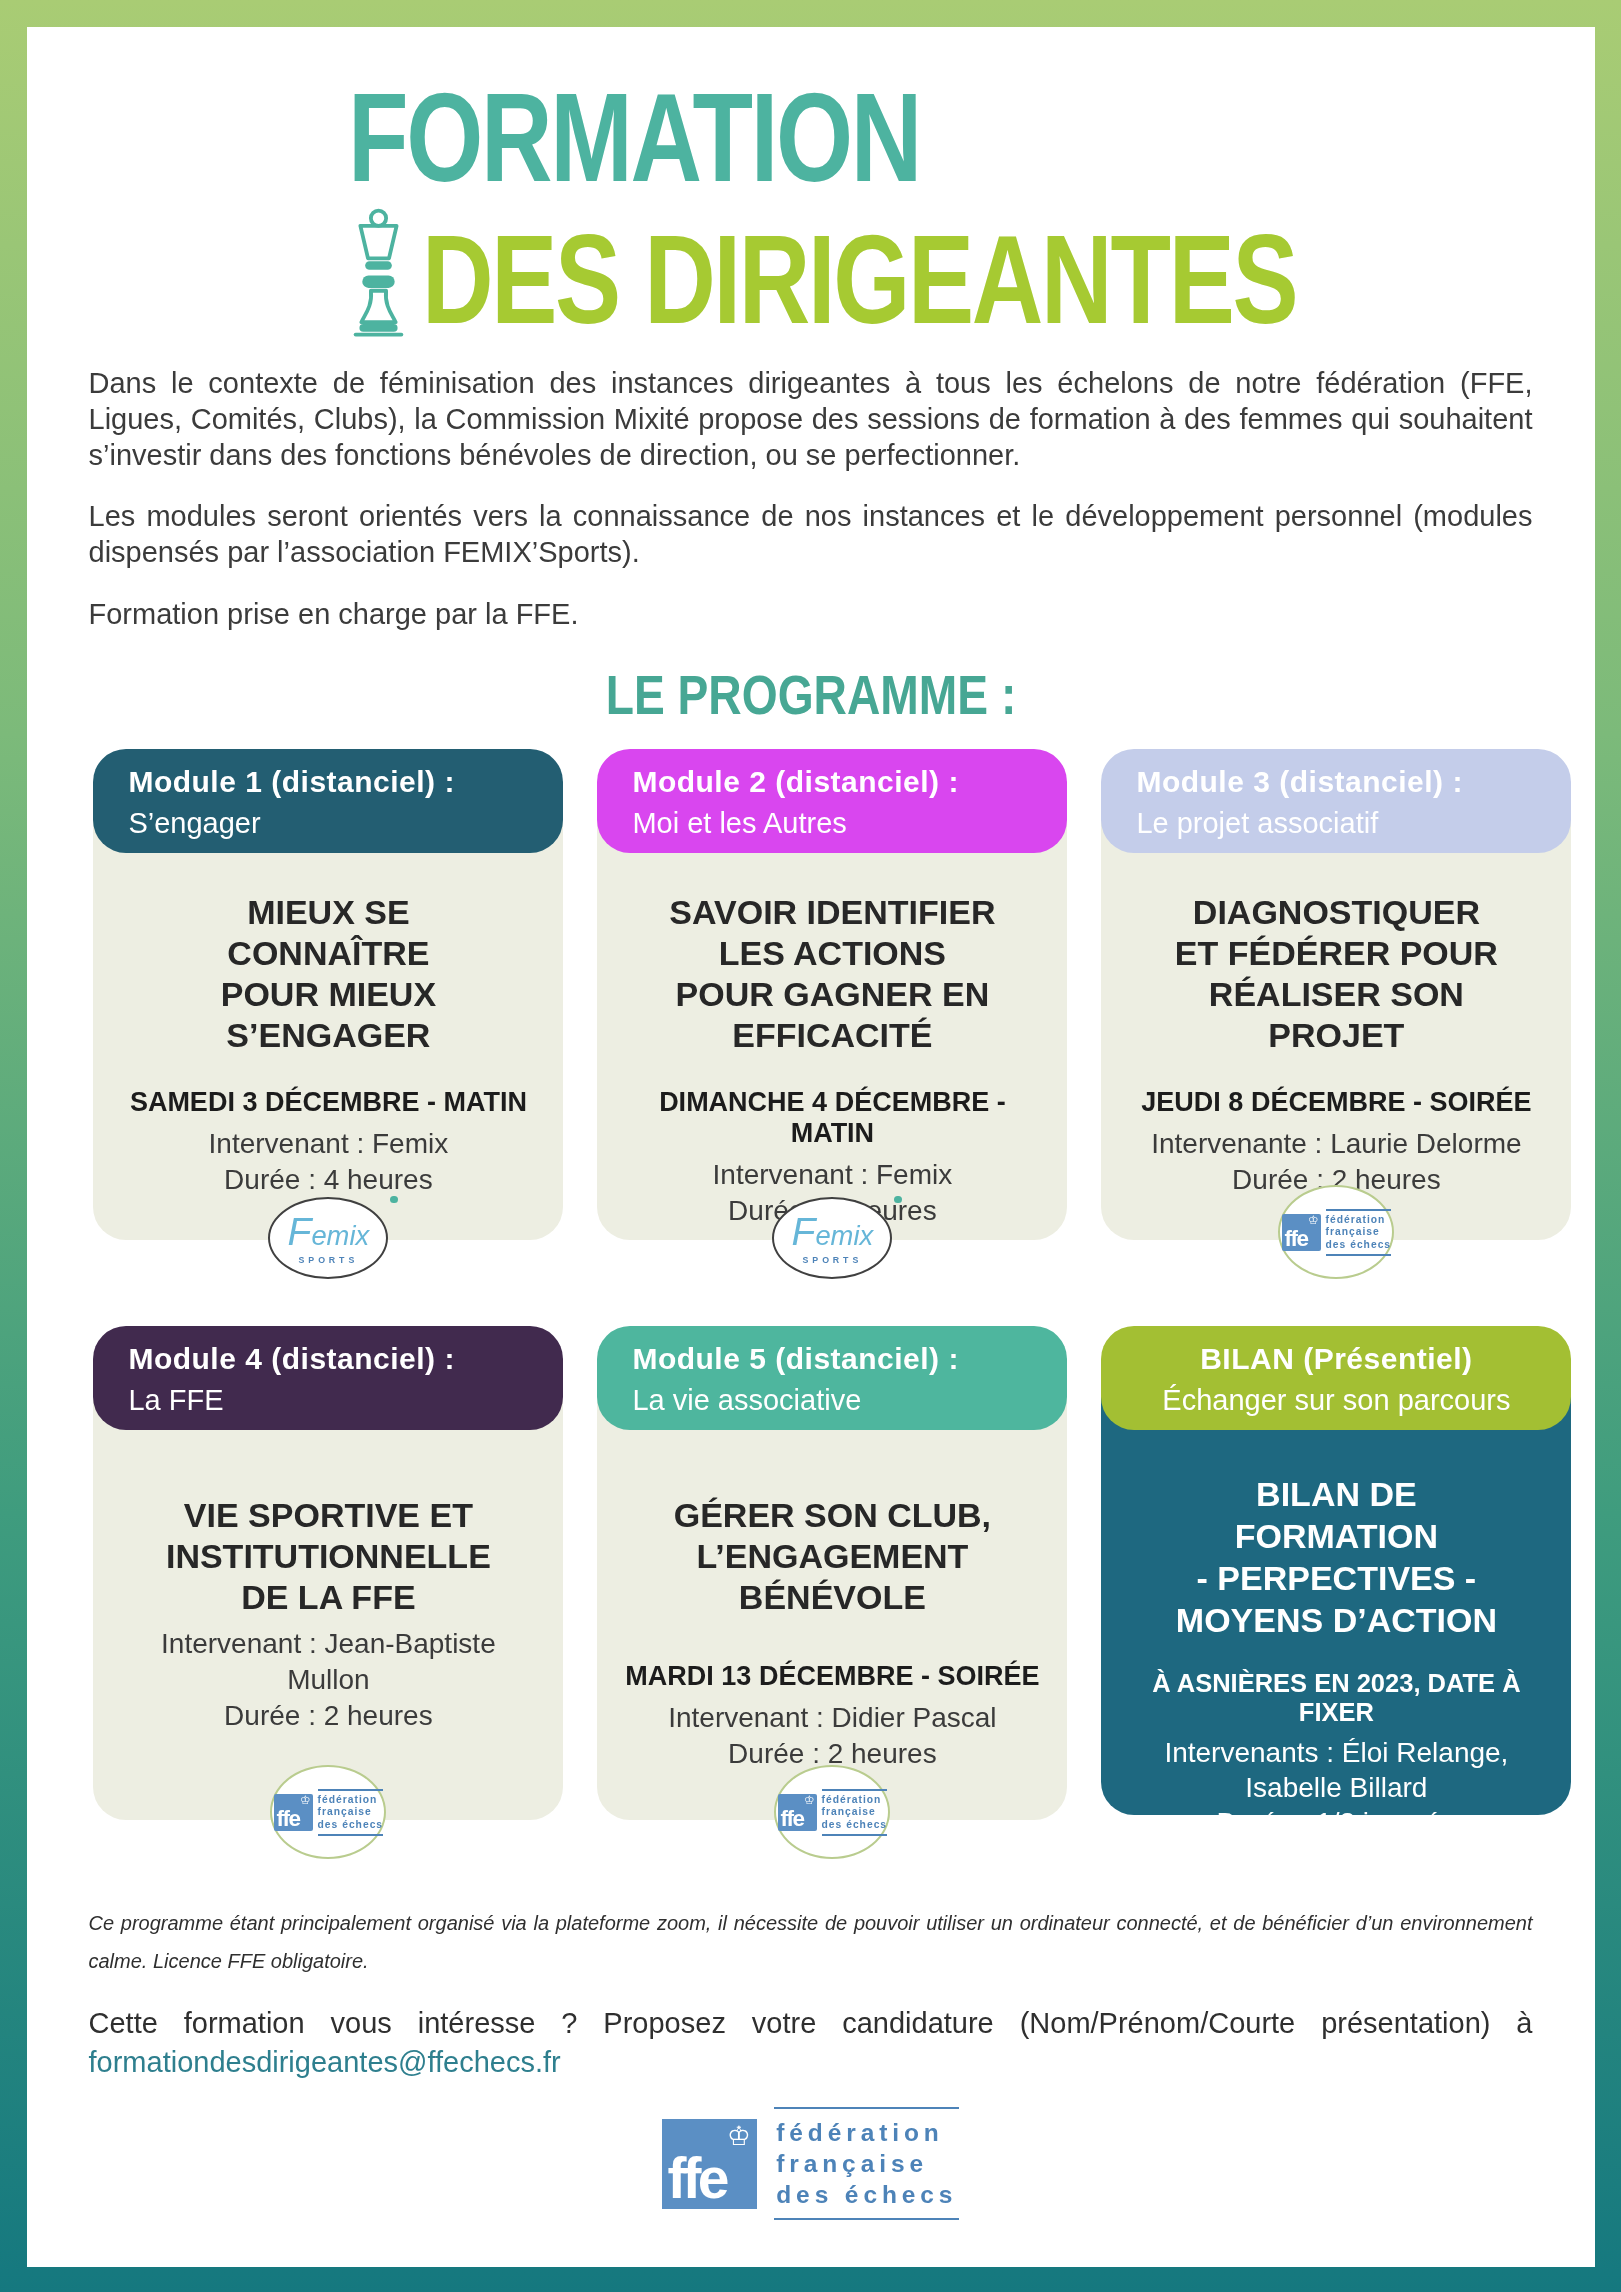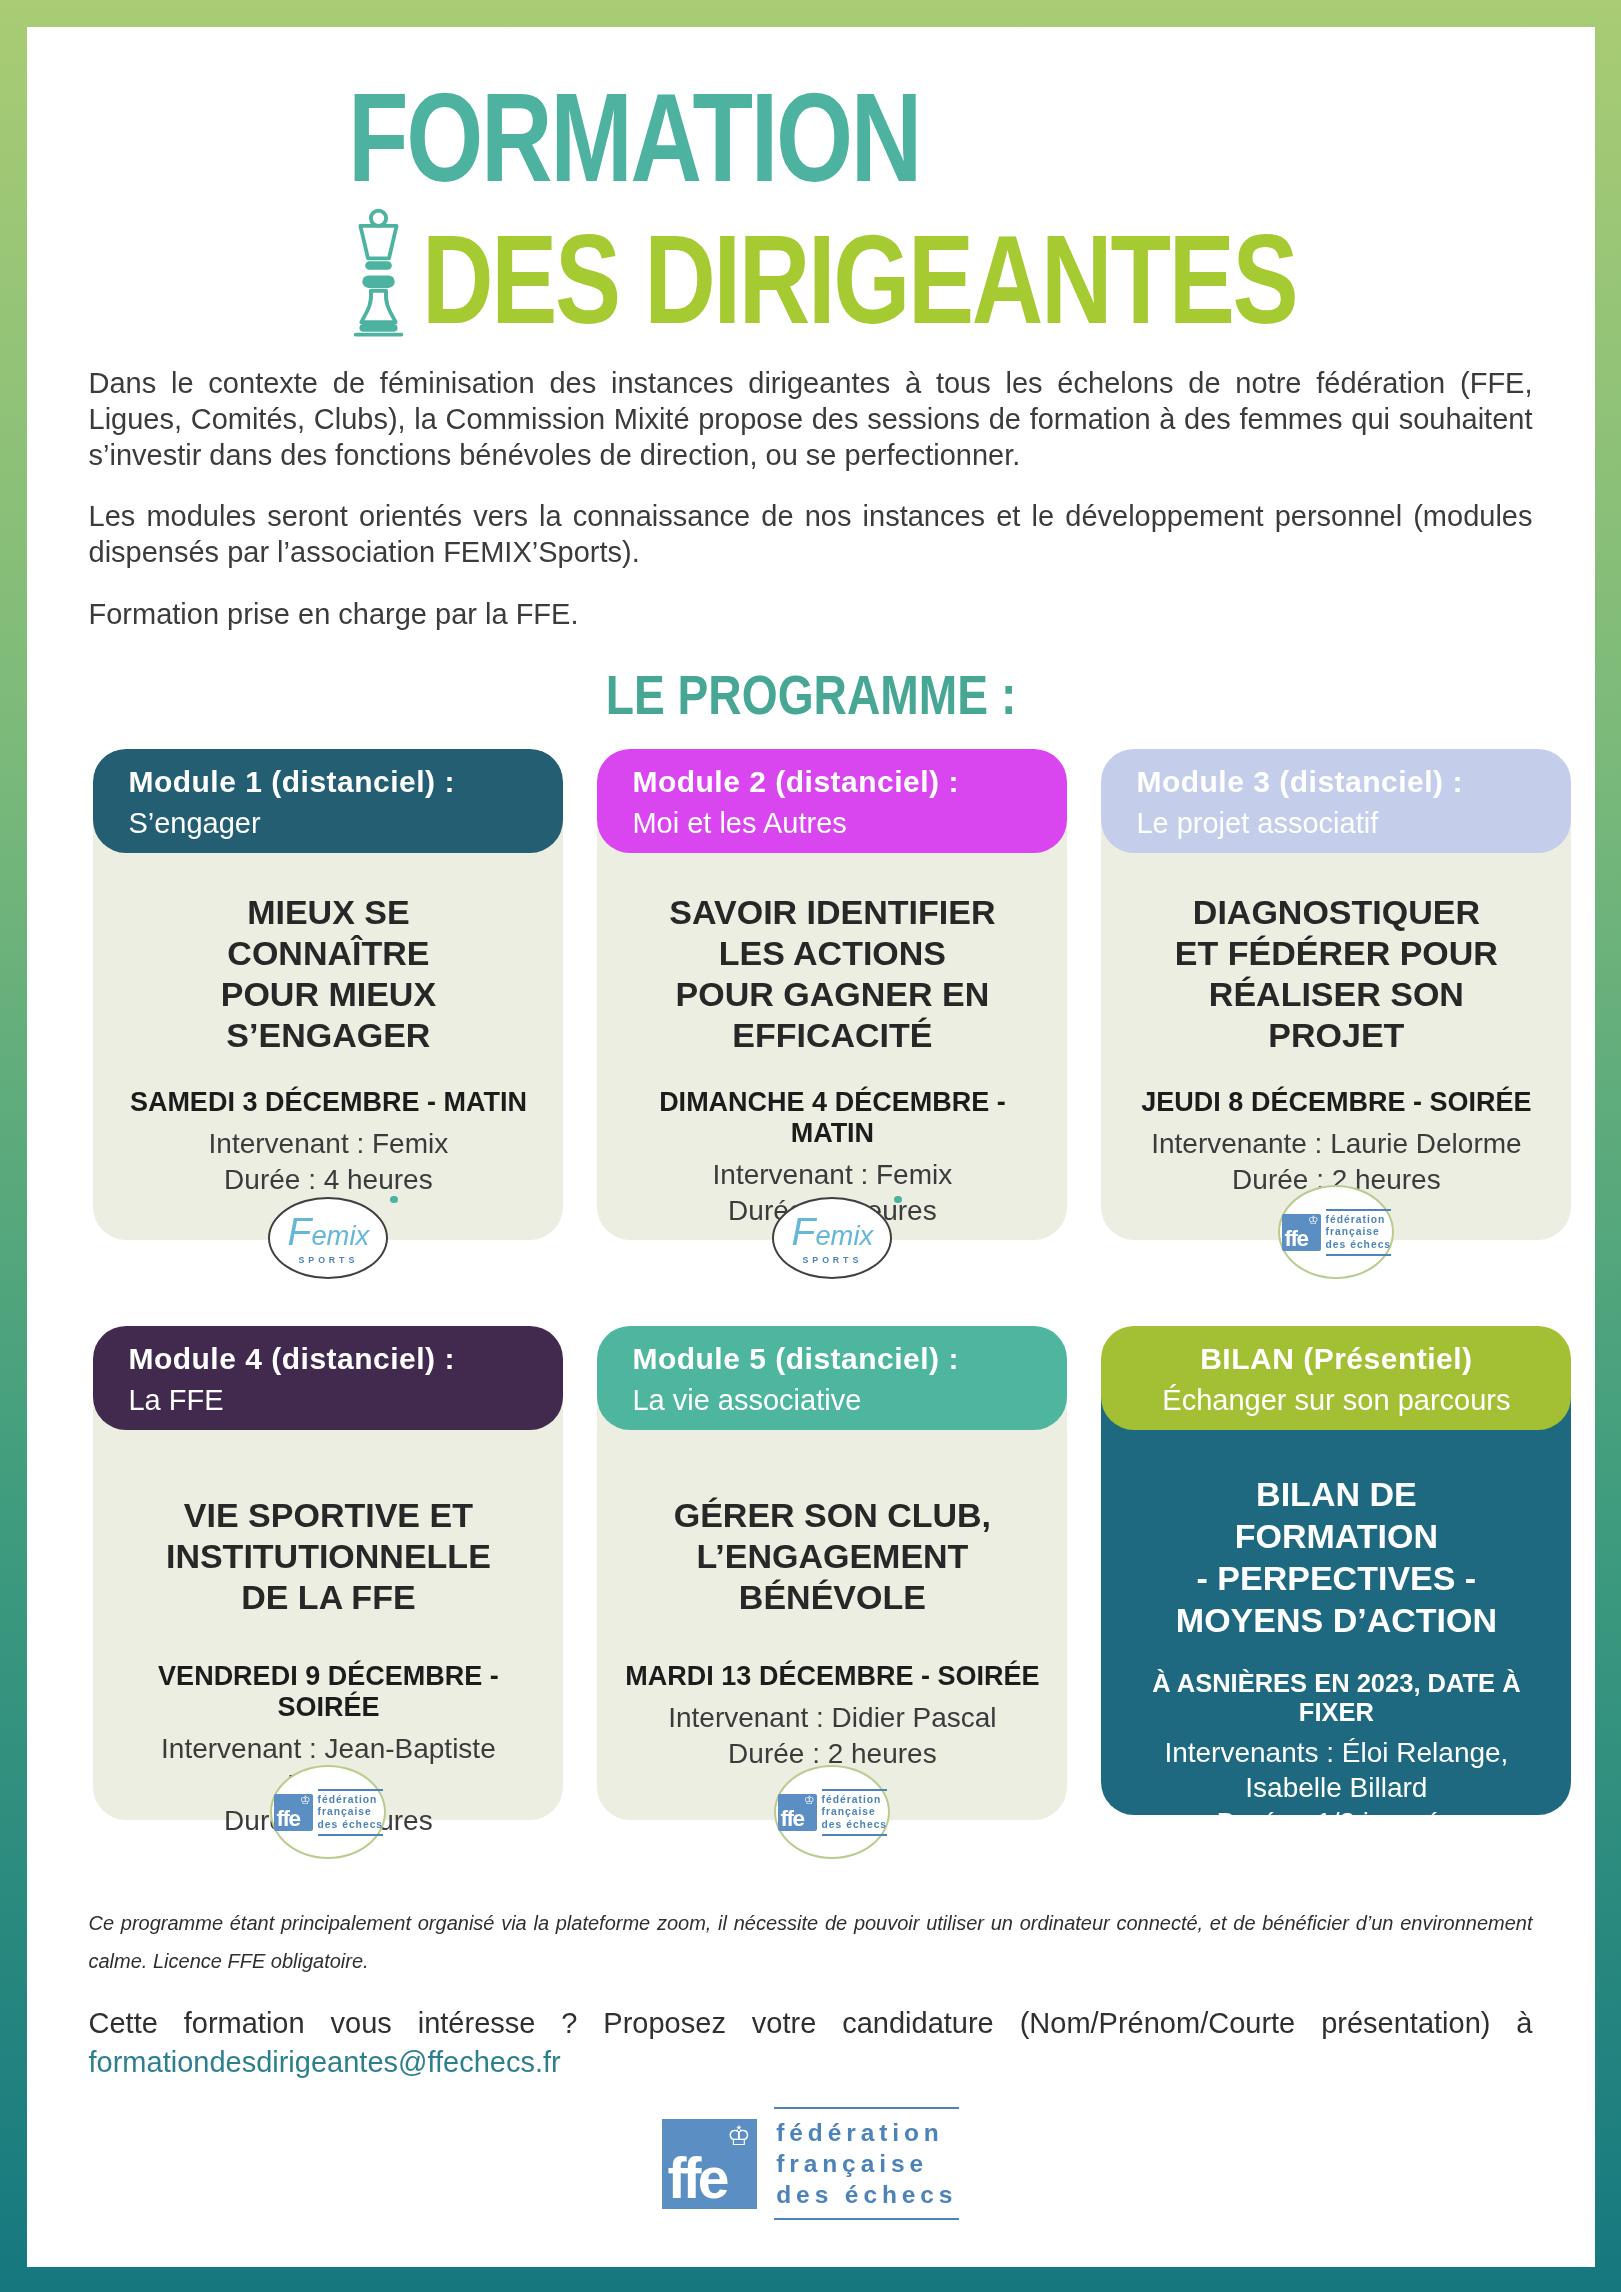--- a/index.html
+++ b/index.html
@@ -216,21 +216,20 @@
 
       <article class="card">
         <div class="card-header h-m4">
           <div class="hl1">Module 4 (distanciel) :</div>
           <div class="hl2">La FFE</div>
         </div>
         <div class="card-body b-cream">
           <h3 class="card-title">VIE SPORTIVE ET
 INSTITUTIONNELLE
 DE LA FFE</h3>
-          <div class="card-date">VENDREDI 9 DÉCEMBRE - SOIRÉE</div>
           <div class="card-info">Intervenant : Jean-Baptiste Mullon
 Durée : 2 heures</div>
           <div class="card-logo ffeoval">
             <span class="mini-square">
               <span class="mtext">ffe</span>
               <span class="mcrown">♔</span>
             </span>
             <span class="mini-words">
               <span>fédération</span>
               <span>française</span>

